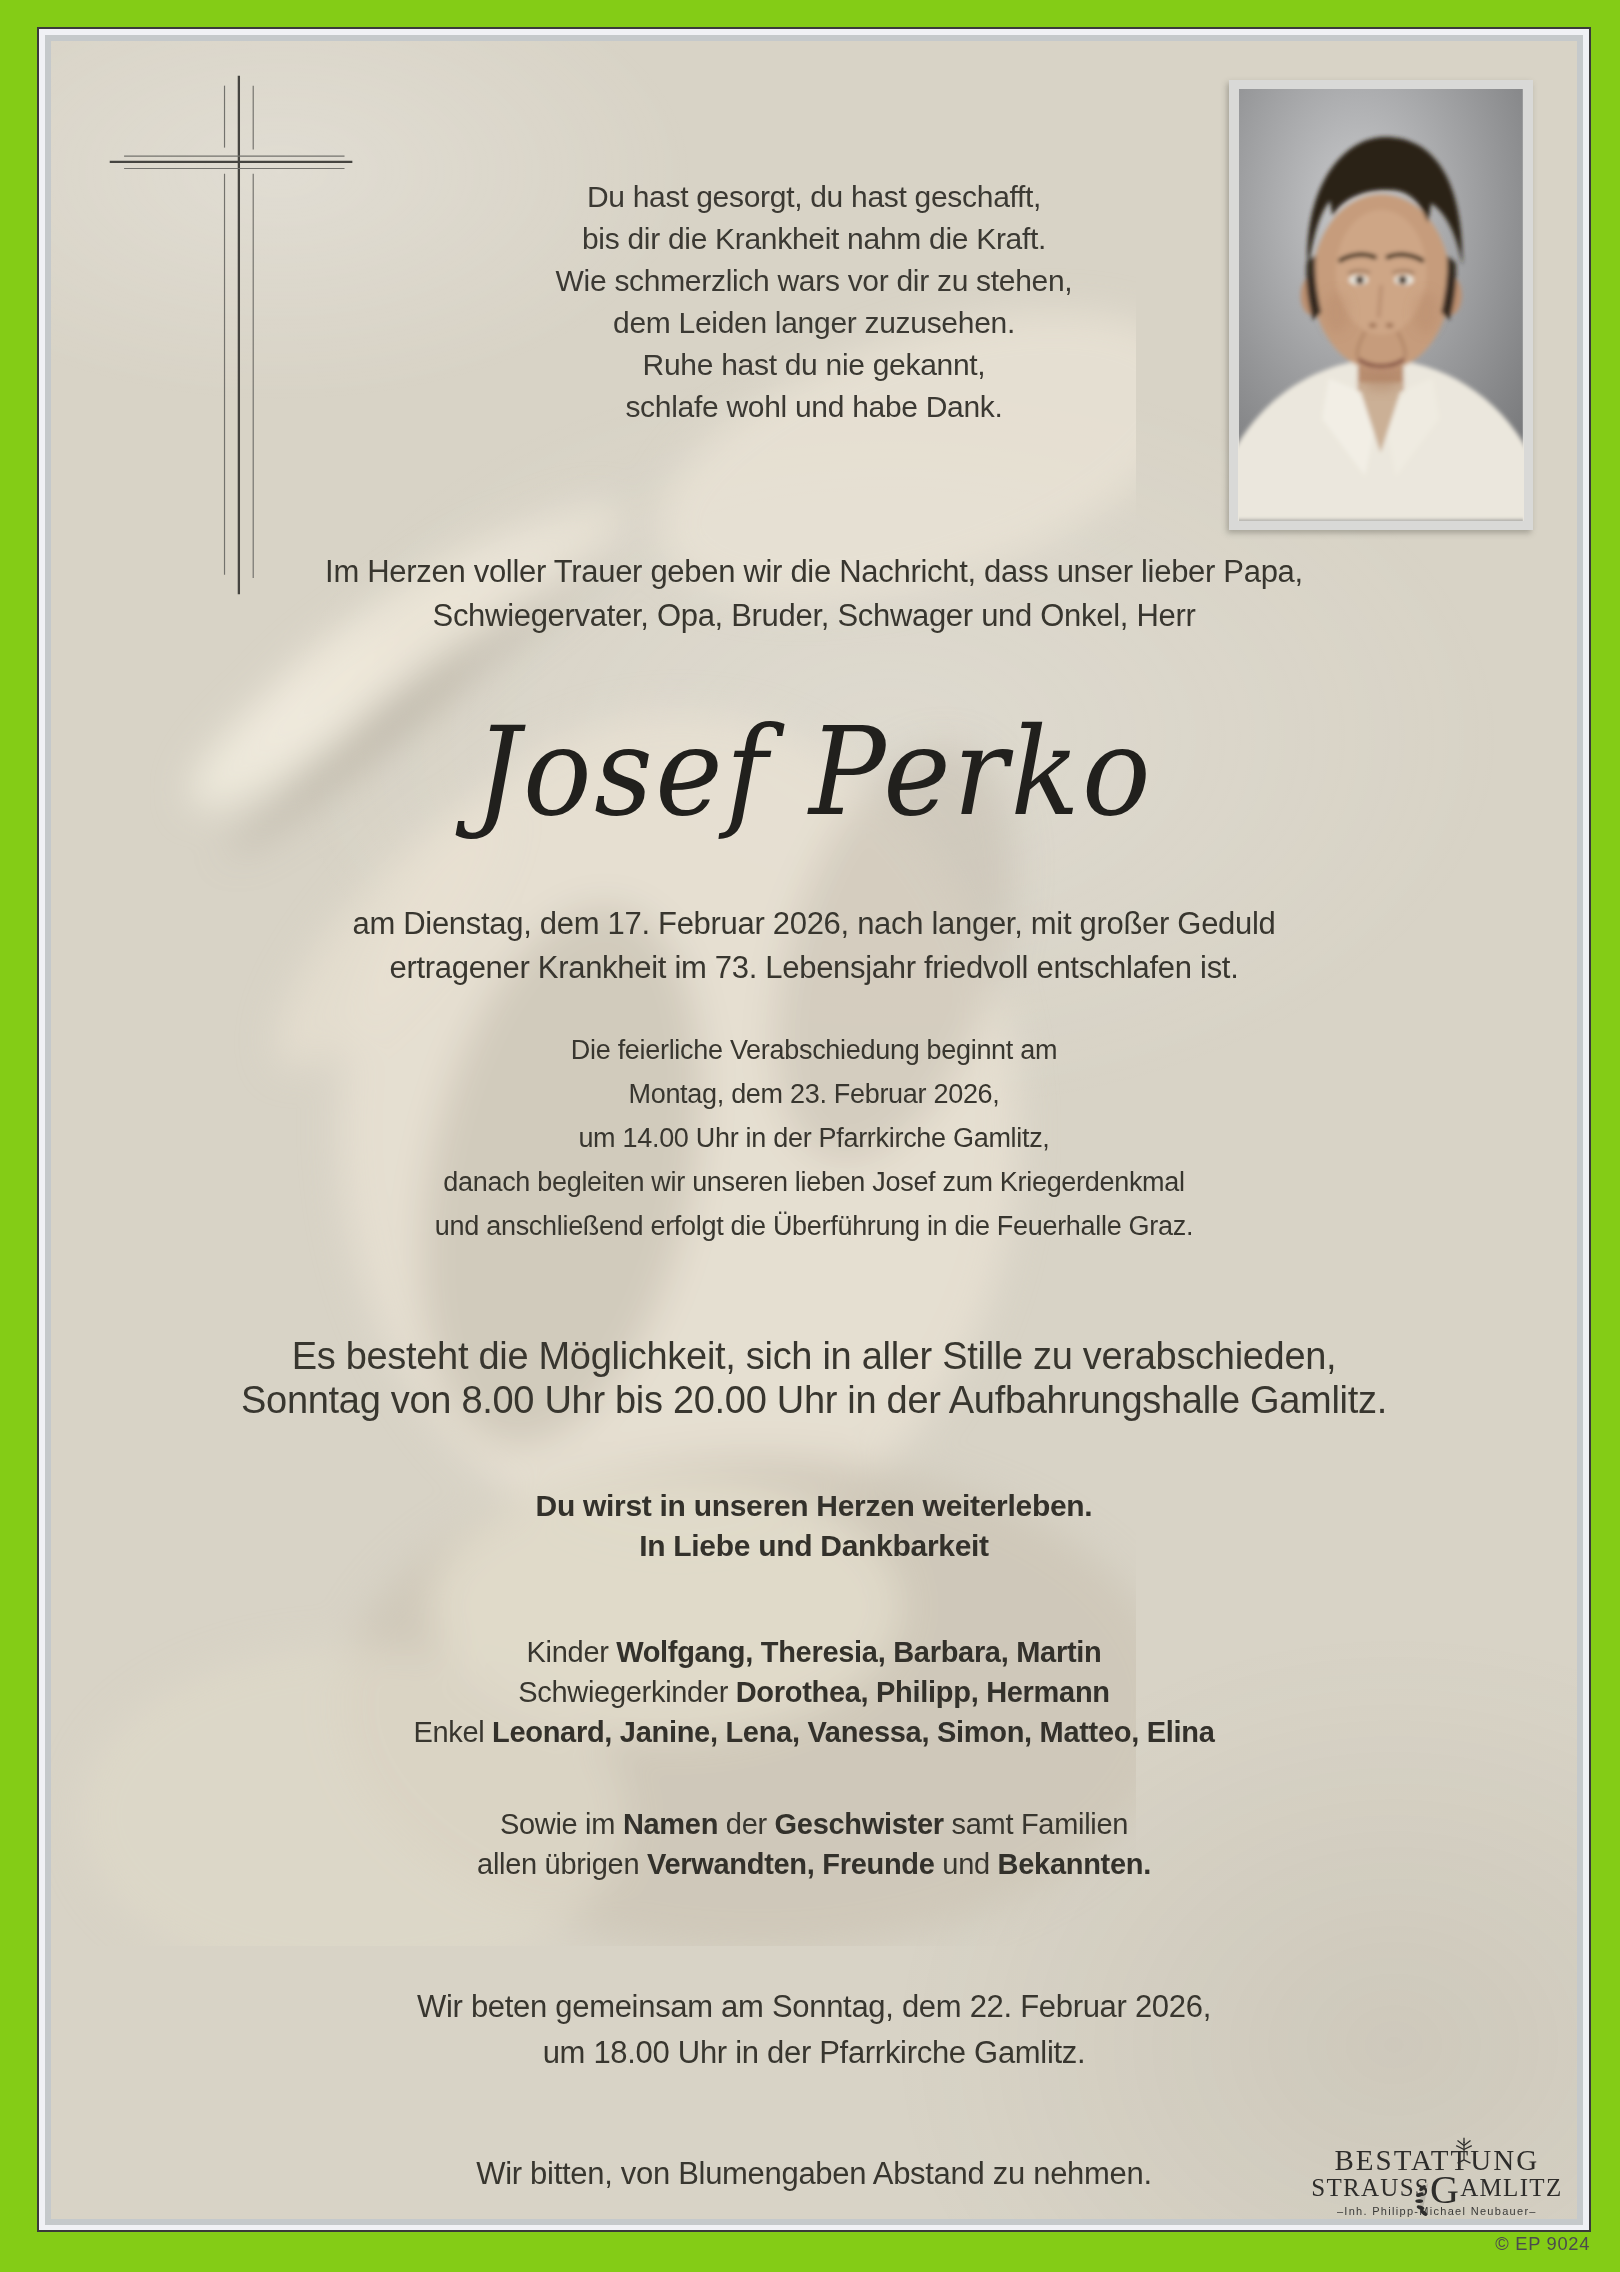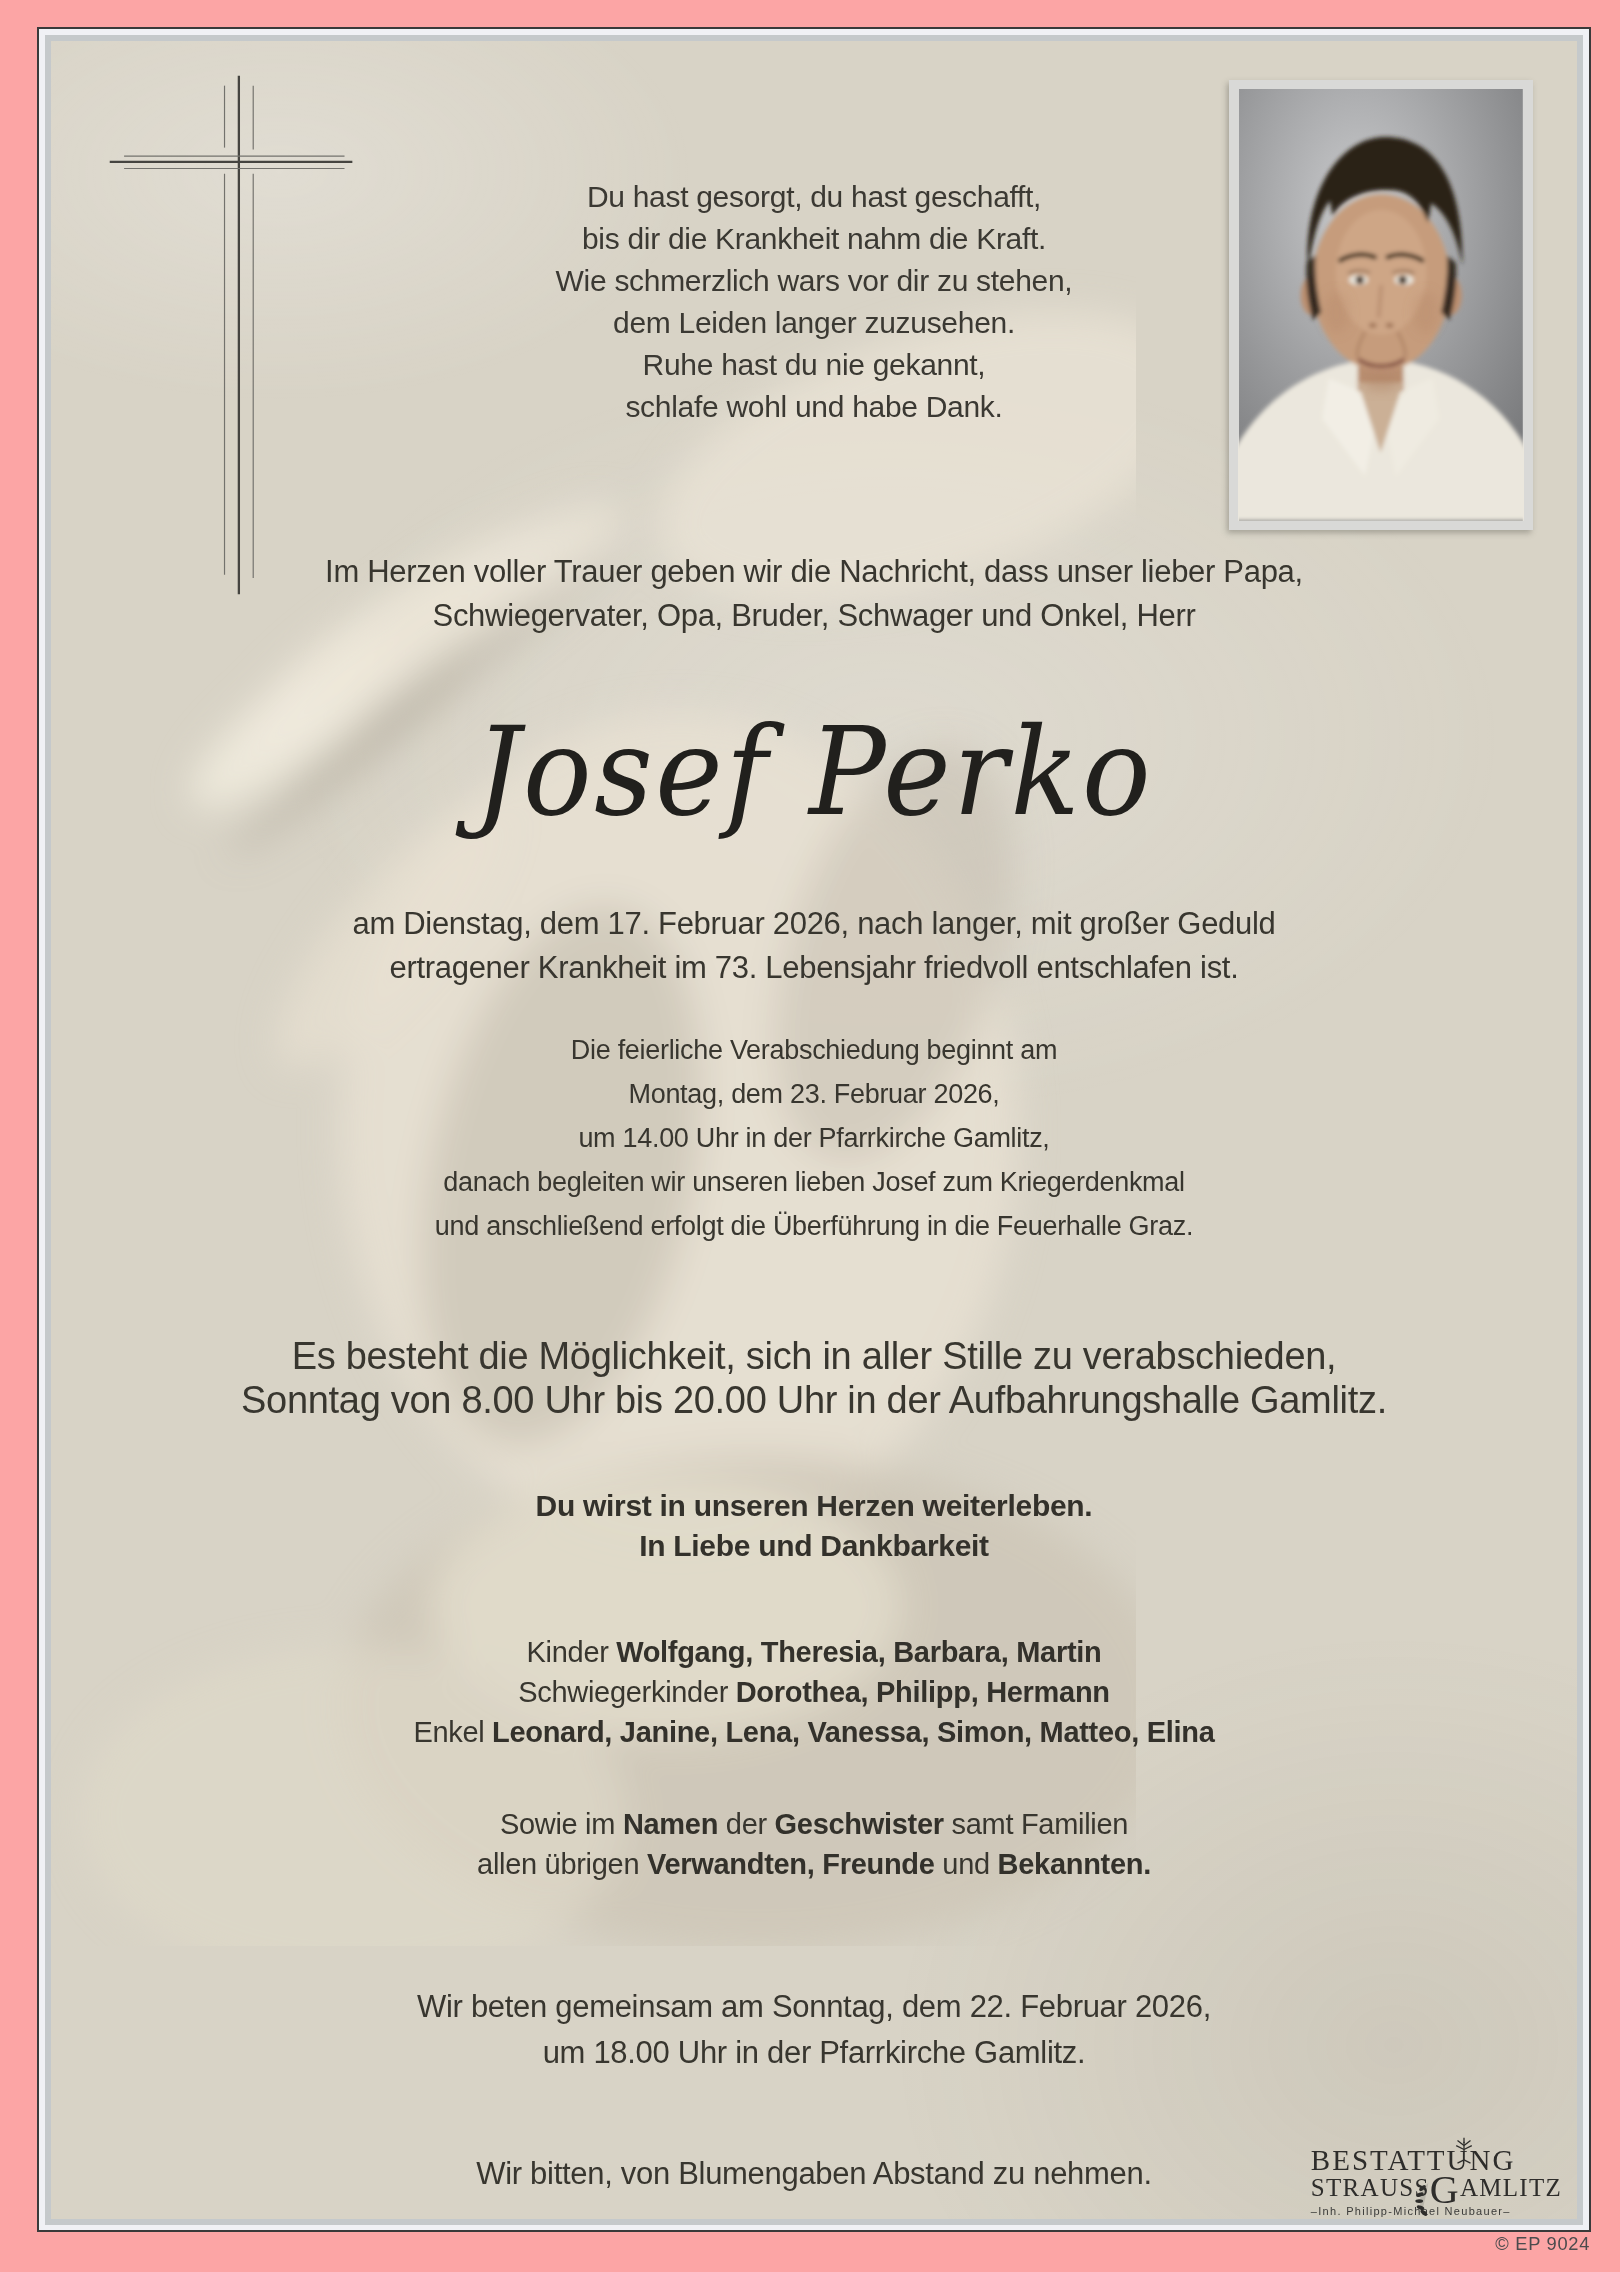--- a/index.html
+++ b/index.html
@@ -1,18 +1,18 @@
 <!DOCTYPE html>
 <html style="font-size:10.4px"><head>
 <meta charset="utf-8">
 <style>
   html,body{margin:0;padding:0;}
   .page{
     position:relative;width:1621px;height:2273px;
-    background:#fca5a5;
+    background:#84cc16;
     font-family:"Liberation Sans",sans-serif;
     color:#38362f;overflow:hidden;
   }
   .frame{
     position:absolute;left:37px;top:27.4px;width:1554px;height:2205px;
     border:2px solid #3a3a3a;background:#f0f1f5;
     padding:5.9px;box-sizing:border-box;
   }
   .grayband{width:100%;height:100%;background:#c5c9cb;padding:5.9px;box-sizing:border-box;}
   .paper{
@@ -44,21 +44,21 @@
   .viewing{top:1293px;font-size:38px;line-height:44px;}
   .remember{top:1445px;font-size:30px;line-height:40px;font-weight:bold;color:#33312b;}
   .family{top:1591px;font-size:29px;line-height:40px;}
   .family .lbl{margin-right:0.26em;}
   .sowie{top:1763px;font-size:29px;line-height:40px;}
   .prayer{top:1943px;font-size:31px;line-height:46px;}
   .flowers{top:2115px;font-size:31px;}
   .b{font-weight:bold;color:#33312b;}
   .logo{
     position:absolute;right:14.4px;top:2104px;width:252px;z-index:4;
-    text-align:left;color:#2e2d2b;font-family:"Liberation Serif",serif;
+    text-align:center;color:#2e2d2b;font-family:"Liberation Serif",serif;
   }
   .logo-l1{position:relative;font-size:29px;letter-spacing:2px;line-height:30px;}
   .logo-tree{position:absolute;left:55.5%;top:-9.8px;}
   .logo-l2{position:relative;font-size:25px;letter-spacing:1.3px;line-height:26px;white-space:nowrap;}
   .logo-l2 .bigG{font-size:40px;vertical-align:-6.5px;}
   .logo-laurel{position:absolute;left:41%;top:5.2px;}
   .logo-l3{font-family:"Liberation Sans",sans-serif;font-size:11px;letter-spacing:1.3px;line-height:17px;color:#3a3a38;}
   .copyright{
     position:absolute;right:31px;top:2233px;z-index:5;
     font-size:18.3px;color:#4b4b4d;letter-spacing:0.7px;

